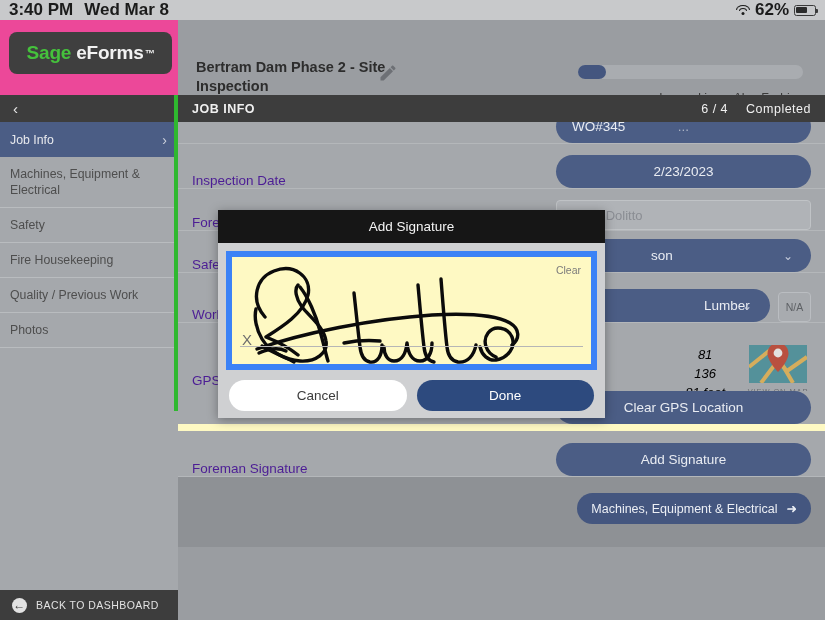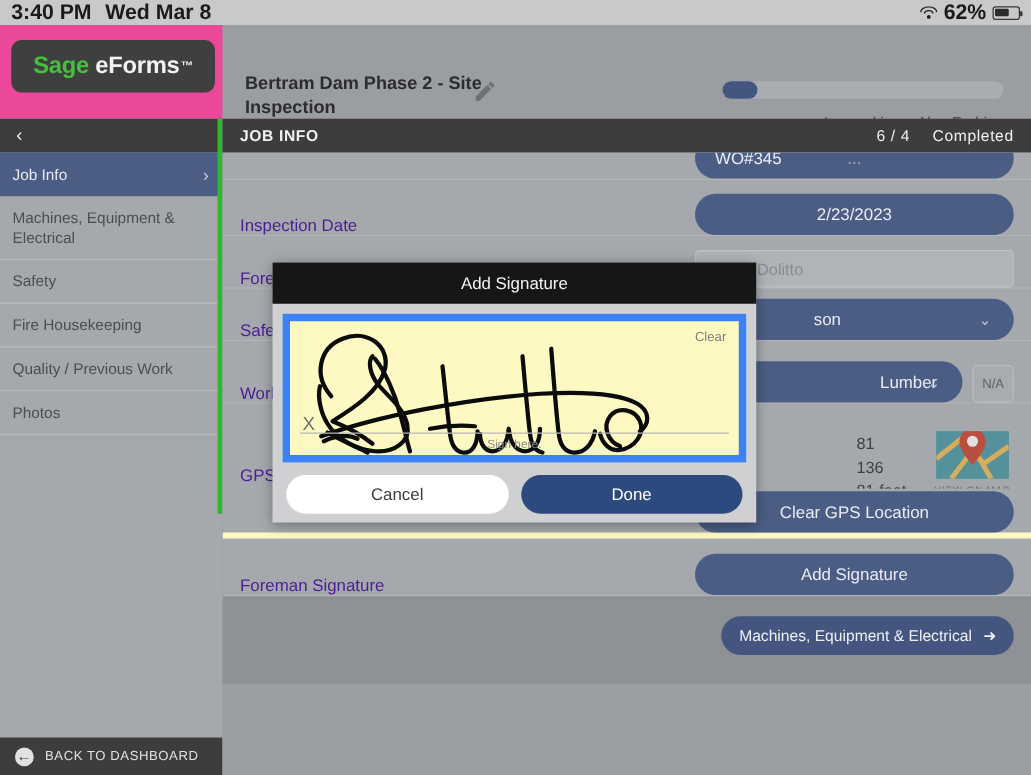--- a/index.html
+++ b/index.html
@@ -144,21 +144,21 @@
     background:#b0b3b7; border:1px solid #c0c3c6; border-radius:4px;
     height:30px; width:255px; display:flex; align-items:center;
     padding-left:14px; font-size:13px; color:#8a8d93; margin-left:auto;
   }
   .na-btn {
     width:33px; height:30px; border:1px solid #babdc1; border-radius:4px;
     background:#a8abaf; color:#5e6165; font-size:10.5px;
     display:flex; align-items:center; justify-content:center; margin-left:8px;
     cursor:pointer;
   }
-  .gps-vals { font-size:13px; color:#404040; line-height:19px; text-align:left; margin-left:auto;}
+  .gps-vals { font-size:13px; color:#000000; line-height:19px; text-align:center; margin-left:auto;font-style:italic;}
   .map-box { width:66px; margin-left:20px; text-align:center; cursor:pointer; }
   .map-thumb { width:58px; height:38px; position:relative; margin:0 auto; background:#54919a; }
   .map-label { font-size:7.5px; color:#6a6d71; letter-spacing:0.9px; margin-top:4px; }
   .nextbar { height:70px; background:#8e9195; position:relative; }
   .next-btn {
     position:absolute; right:14px; top:16px; height:31px; padding:0 14px;
     background:#44567f; color:#eceff5; border-radius:16px;
     display:flex; align-items:center; gap:9px; font-size:12.5px; cursor:pointer;
   }
 
@@ -338,21 +338,21 @@
               <path d="M0 22 L20 6 L38 26 L58 12" stroke="#d6ad5c" stroke-width="4" fill="none"></path>
               <path d="M12 38 L30 14 L44 38" stroke="#d6ad5c" stroke-width="4" fill="none"></path>
               <path d="M29 -2 c-6 0 -10.5 4.6 -10.5 10.4 C18.5 16 29 27 29 27 s10.5-11 10.5-18.6 C39.5 2.6 35 -2 29 -2 z" fill="#b9503f"></path>
               <circle cx="29" cy="8" r="4.4" fill="#e3e1de"></circle>
             </svg>
           </div>
           <div class="map-label">VIEW ON MAP</div>
         </div>
       </div>
 
-      <div class="row" style="height:40px;margin-top:-26px;border-bottom:5px solid #fef9c3">
+      <div class="row" style="height:40px;margin-top:-26px;border-bottom:7px solid #fef9c3">
 
         <div class="pill">
           <span>Clear GPS Location</span>
         </div>
       </div>
 
       <div class="row" style="height:46px">
         <div class="row-label">Foreman Signature</div>
         <div class="pill">
           <span>Add Signature</span>
@@ -386,21 +386,20 @@
           <path d="M186 28 C188 50 190 74 192 90 C193 99 196 104 202 105"></path>
           <path d="M209 22 C211 48 213 74 215 90 C216 99 220 104 226 105 C236 106 242 98 244 88"></path>
           <path d="M248 90 C250 98 256 104 264 103 C276 101 284 90 280 80 C276 70 262 68 256 76 C250 84 254 96 264 100"></path>
           <path d="M25 92 C70 76 140 62 200 58 C236 56 264 58 278 66 C288 72 288 82 280 88"></path>
           <path d="M27 96 C36 92 46 90 54 94"></path>
           <path d="M30 89 C40 95 52 100 62 105"></path>
         </g>
       </svg>
       <span class="sig-x">X</span>
       <div class="sig-line"></div>
-      <div class="sign-here">Sign here.</div>
     </div>
 
     <div class="modal-actions">
       <div class="btn cancel">
         <span>Cancel</span>
       </div>
       <div class="btn done">
         <span>Done</span>
       </div>
     </div>

